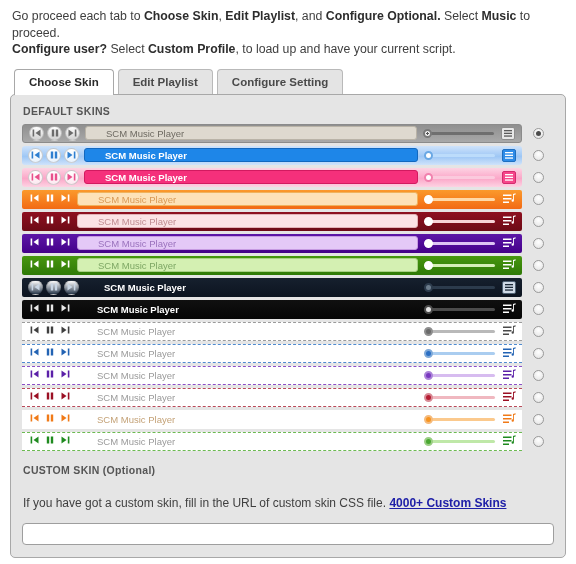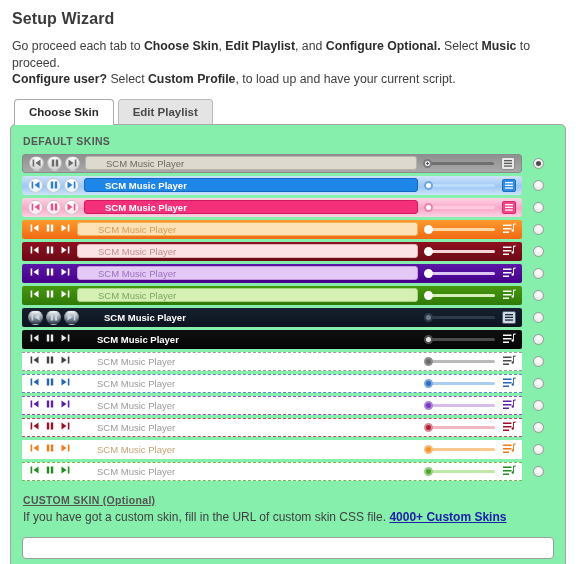--- a/index.html
+++ b/index.html
@@ -61,21 +61,21 @@
     color: #2b2b2b;
     position: relative;
     margin-bottom: -1px;
     padding-bottom: 6px;
   }
 
   
   .panel {
     border: 1px solid #a8a8a8;
     border-radius: 5px;
-    background: #86efac;
+    background: #e5e5e5;
     padding: 9px 11px 12px 11px;
     margin-top: 0;
     position: relative;
     z-index: 1;
   }
   .section-label {
     font-size: 10.5px;
     font-weight: bold;
     color: #555555;
     letter-spacing: .35px;
@@ -179,22 +179,21 @@
     border-radius: 50%;
     background: #4c4c4c;
   }
 
   
   .custom-label {
     font-size: 10.5px;
     font-weight: bold;
     color: #555555;
     letter-spacing: .3px;
-    margin: 12px 0 4px 1px;
-    text-decoration: underline;
+    margin: 12px 0 20px 1px;
   }
   .custom-desc {
     font-size: 12px;
     color: #3f3f3f;
     margin: 0 0 13px 1px;
   }
   .custom-link {
     color: #1f20a8;
     font-weight: bold;
     text-decoration: underline;
@@ -212,30 +211,30 @@
     font-size: 12px;
     padding: 2px 6px;
     color: #333;
   }
 </style>
 </head>
 <body>
 
 <div class="page">
 
-  <div class="wizard-title">Setup Wizard</div>
 
   <div class="intro">
     <span>Go proceed each tab to </span><b>Choose Skin</b><span>, </span><b>Edit Playlist</b><span>, and </span><b>Configure Optional.</b><span> Select </span><b>Music</b><span> to proceed.</span><br>
     <b>Configure user?</b><span> Select </span><b>Custom Profile</b><span>, to load up and have your current script.</span>
   </div>
 
   <div class="tabs">
     <div class="tab active">Choose Skin</div>
     <div class="tab">Edit Playlist</div>
+    <div class="tab">Configure Setting</div>
   </div>
 
   <div class="panel">
     <div class="section-label">DEFAULT SKINS</div>
 
     <div class="skin-list" id="skin-list">
         <div class="skin-row">
           <div class="player" style="background: linear-gradient(rgb(143, 143, 143), rgb(169, 169, 169)); border: 1px solid rgb(139, 139, 139); border-radius: 3px;">
             <div class="ctrls">
               <span class="btn circ" style="background: linear-gradient(rgb(255, 255, 255), rgb(207, 207, 207)); border: 1px solid rgba(0, 0, 0, 0.18);">

